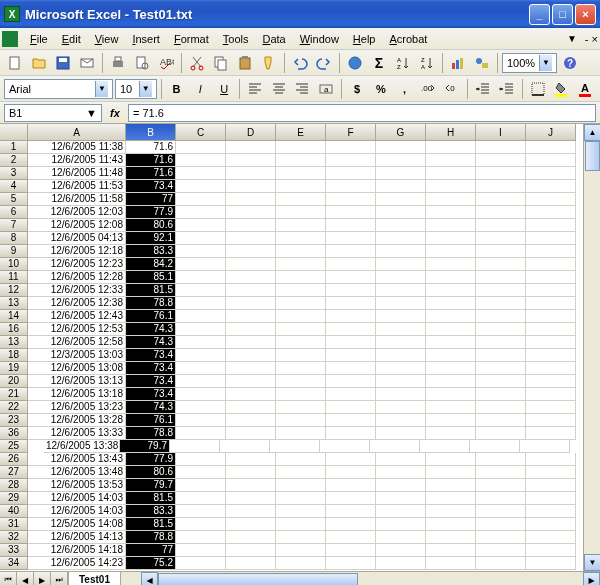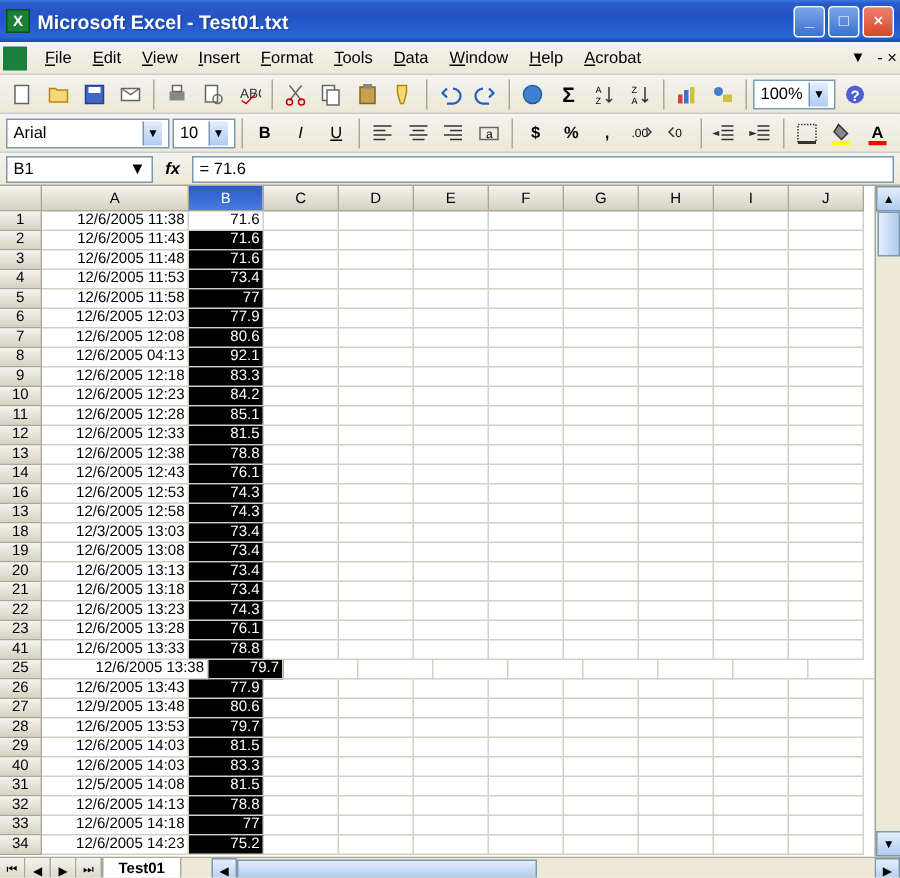--- a/index.html
+++ b/index.html
@@ -614,35 +614,35 @@
         <div class="cell" style="width: 50px;"></div>
         <div class="cell" style="width: 50px;"></div>
         <div class="cell" style="width: 50px;"></div>
         <div class="cell" style="width: 50px;"></div>
         <div class="cell" style="width: 50px;"></div>
         <div class="cell" style="width: 50px;"></div>
         <div class="cell" style="width: 50px;"></div>
         <div class="cell" style="width: 50px;"></div>
       </div>
       <div class="row">
-        <div class="rowhead">41</div>
+        <div class="rowhead">36</div>
         <div class="cell colA" style="width: 98px;">12/6/2005 13:33</div>
         <div class="cell colB" style="width: 50px;">78.8</div>
         <div class="cell" style="width: 50px;"></div>
         <div class="cell" style="width: 50px;"></div>
         <div class="cell" style="width: 50px;"></div>
         <div class="cell" style="width: 50px;"></div>
         <div class="cell" style="width: 50px;"></div>
         <div class="cell" style="width: 50px;"></div>
         <div class="cell" style="width: 50px;"></div>
         <div class="cell" style="width: 50px;"></div>
       </div>
       <div class="row">
         <div class="rowhead">25</div>
-        <div class="cell colA" style="width: 111px;">12/6/2005 13:38</div>
+        <div class="cell colA" style="width: 76px; margin-left: 16px;">12/6/2005 13:38</div>
         <div class="cell colB" style="width: 50px;">79.7</div>
         <div class="cell" style="width: 50px;"></div>
         <div class="cell" style="width: 50px;"></div>
         <div class="cell" style="width: 50px;"></div>
         <div class="cell" style="width: 50px;"></div>
         <div class="cell" style="width: 50px;"></div>
         <div class="cell" style="width: 50px;"></div>
         <div class="cell" style="width: 50px;"></div>
         <div class="cell" style="width: 50px;"></div>
       </div>
@@ -654,21 +654,21 @@
         <div class="cell" style="width: 50px;"></div>
         <div class="cell" style="width: 50px;"></div>
         <div class="cell" style="width: 50px;"></div>
         <div class="cell" style="width: 50px;"></div>
         <div class="cell" style="width: 50px;"></div>
         <div class="cell" style="width: 50px;"></div>
         <div class="cell" style="width: 50px;"></div>
       </div>
       <div class="row">
         <div class="rowhead">27</div>
-        <div class="cell colA" style="width: 98px;">12/9/2005 13:48</div>
+        <div class="cell colA" style="width: 98px;">12/6/2005 13:48</div>
         <div class="cell colB" style="width: 50px;">80.6</div>
         <div class="cell" style="width: 50px;"></div>
         <div class="cell" style="width: 50px;"></div>
         <div class="cell" style="width: 50px;"></div>
         <div class="cell" style="width: 50px;"></div>
         <div class="cell" style="width: 50px;"></div>
         <div class="cell" style="width: 50px;"></div>
         <div class="cell" style="width: 50px;"></div>
         <div class="cell" style="width: 50px;"></div>
       </div>

